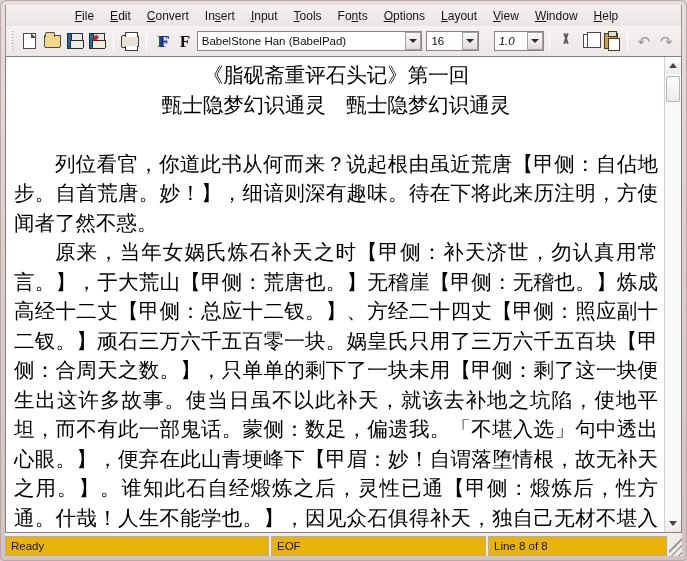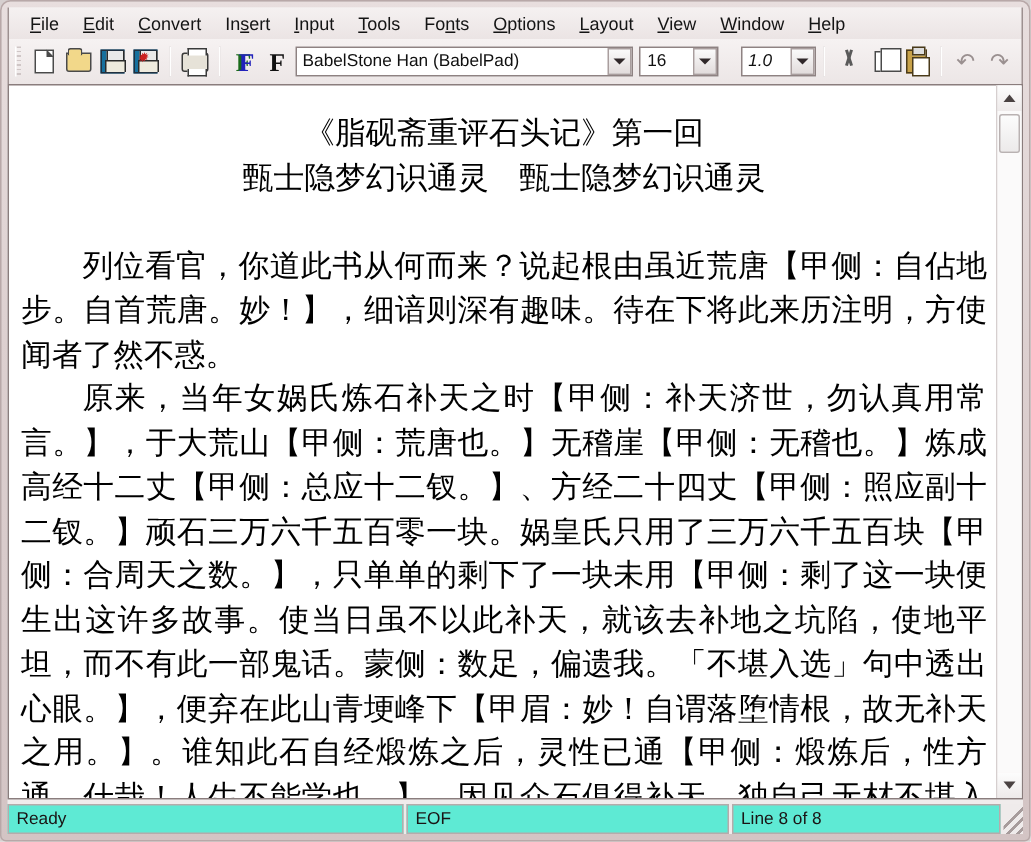--- a/index.html
+++ b/index.html
@@ -102,20 +102,21 @@
   
   #menubar {
     height: 21px;
     display: flex;
     align-items: center;
     background: linear-gradient(180deg,#f5f1f1 0%, #ebe4e4 100%);
     border-left: 1px solid #9d9090;
     border-right: 1px solid #9d9090;
     padding-left: 6px;
     flex: 0 0 auto;
+    justify-content: center;
   }
   .menu-item {
     font-size: 12px;
     color: #141414;
     padding: 2px 8px;
     cursor: default;
     white-space: nowrap;
   }
   .menu-item u { text-decoration: underline; }
 
@@ -287,21 +288,20 @@
     border: 1px solid #8a7d7d;
     background: #fff;
     margin: 0;
   }
   #editor {
     flex: 1 1 auto;
     background: #ffffff;
     overflow: hidden;
     padding: 4px 6px 0 8px;
     min-width: 0;
-    margin-top: 13px;
   }
   #doc {
     font-family: "DejaVu Sans", "Liberation Sans", sans-serif;
     font-size: 20.5px;
     line-height: 29.5px;
     color: #000;
     letter-spacing: 0px;
   }
   .doc-title {
     text-align: center;
@@ -352,21 +352,21 @@
   #statusbar {
     height: 20px;
     flex: 0 0 auto;
     display: flex;
     align-items: stretch;
     background: #efebeb;
     margin-top: 3px;
   }
   .sb-cell {
     border: 1px solid #b5abab;
-    background: #5eead4;
+    background: #eab308;
     display: flex; align-items: center;
     font-size: 11.5px;
     color: #1a1414;
     padding-left: 5px;
     margin-right: 2px;
     white-space: nowrap;
   }
   #st-ready { width: 264px; }
   #st-eof   { flex: 1 1 auto; }
   #st-line  { width: 179px; position: relative; }

